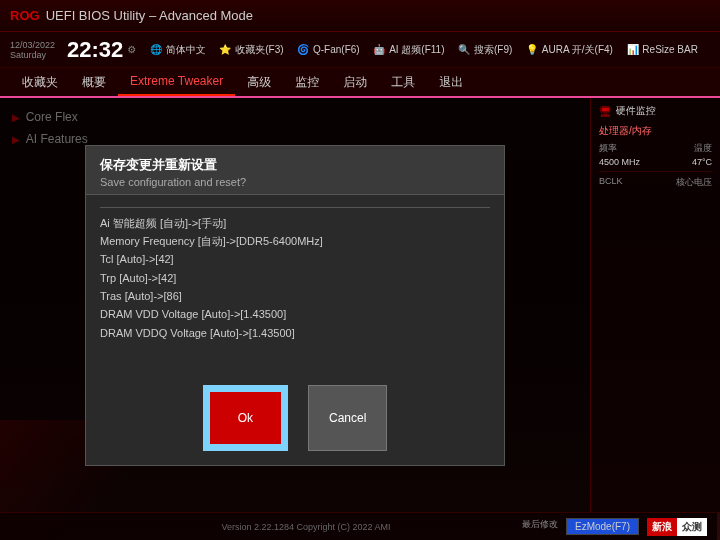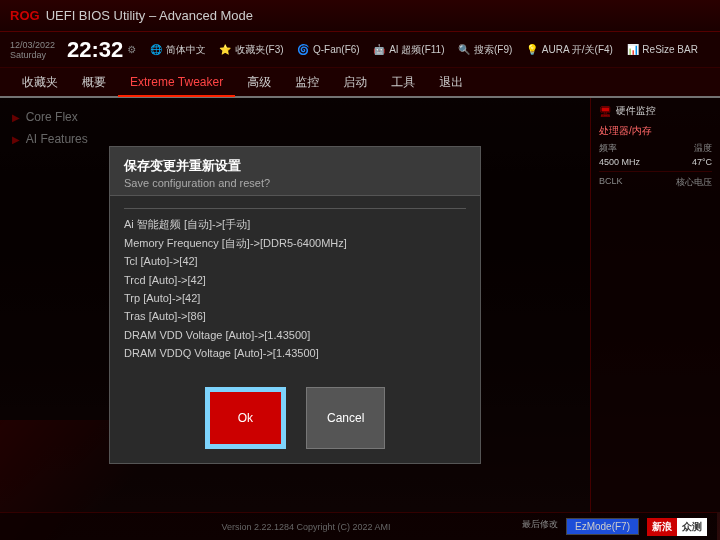--- a/index.html
+++ b/index.html
@@ -113,23 +113,22 @@
       cursor: pointer;
     }
 
     
     .nav-bar {
       position: relative;
       z-index: 10;
       background: #1e0000;
       height: 30px;
       display: flex;
-      align-items: center;
       padding: 0 10px;
-      border-bottom: 2px solid #737373;
+      border-bottom: 2px solid #ec4899;
     }
 
     .nav-item {
       color: #cccccc;
       font-size: 12px;
       padding: 0 12px;
       height: 100%;
       display: flex;
       align-items: center;
       cursor: pointer;
@@ -231,21 +230,21 @@
       background: rgba(0,0,0,0.5);
       z-index: 100;
       display: flex;
       align-items: center;
       justify-content: center;
     }
 
     .dialog {
       background: #2a2a2a;
       border: 1px solid #555;
-      width: 372px;
+      width: 420px;
       padding: 0;
     }
 
     .dialog-header {
       background: #3a3a3a;
       padding: 10px 14px 6px 14px;
       border-bottom: 1px solid #555;
     }
 
     .dialog-title-cn {
@@ -281,21 +280,21 @@
     .dialog-footer {
       display: flex;
       justify-content: center;
       gap: 20px;
       padding: 10px 14px 14px 14px;
     }
 
     .btn-ok {
       background: #cc0000;
       color: #ffffff;
-      border: 5px solid #7dd3fc;
+      border: 7px solid #7dd3fc;
       padding: 19px 28px;
       font-size: 12px;
       cursor: pointer;
     }
 
     .btn-cancel {
       background: #555555;
       color: #ffffff;
       border: 1px solid #777;
       padding: 0 20px;
@@ -448,21 +447,20 @@
       <div class="dialog">
         <div class="dialog-header">
           <div class="dialog-title-cn">保存变更并重新设置</div>
           <div class="dialog-title-en">Save configuration and reset?</div>
         </div>
         <div class="dialog-content">
           <hr class="dialog-content-divider">
           <div class="change-item">Ai 智能超频 [自动]-&gt;[手动]</div>
           <div class="change-item">Memory Frequency [自动]-&gt;[DDR5-6400MHz]</div>
           <div class="change-item">Tcl [Auto]-&gt;[42]</div>
-          <div class="change-item">Trcd [Auto]-&gt;[42]</div>
           <div class="change-item">Trp [Auto]-&gt;[42]</div>
           <div class="change-item">Tras [Auto]-&gt;[86]</div>
           <div class="change-item">DRAM VDD Voltage [Auto]-&gt;[1.43500]</div>
           <div class="change-item">DRAM VDDQ Voltage [Auto]-&gt;[1.43500]</div>
         </div>
         <div class="dialog-footer">
           <button class="btn-ok">Ok</button>
           <button class="btn-cancel">Cancel</button>
         </div>
       </div>

